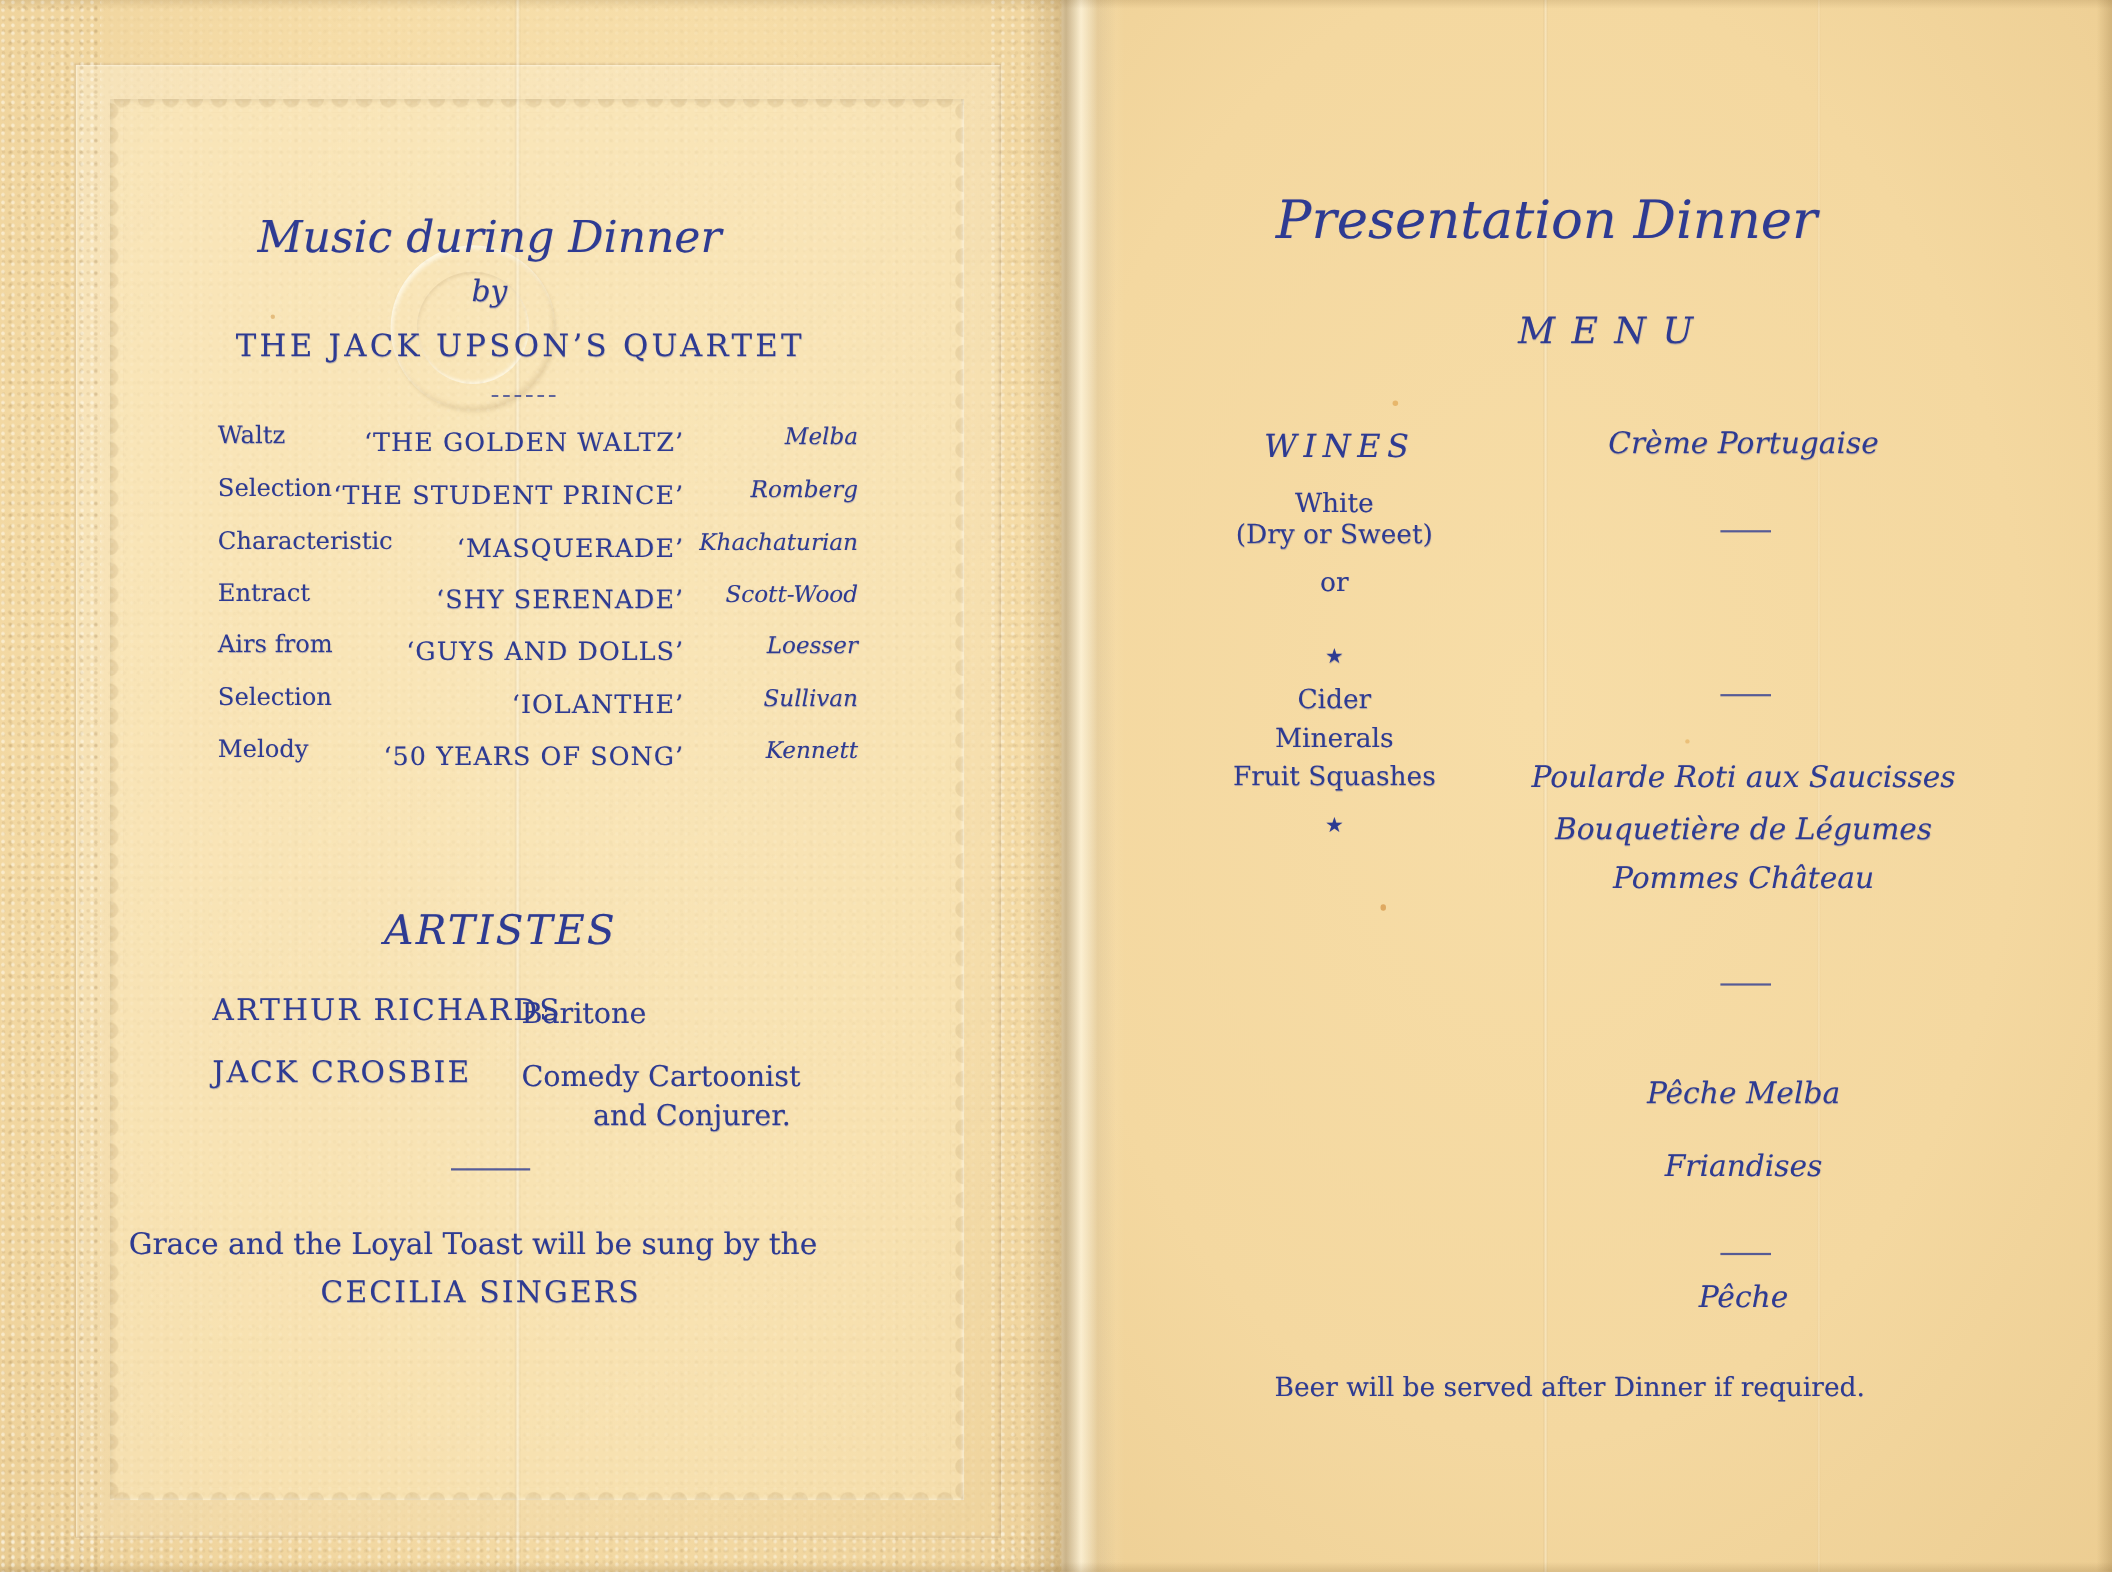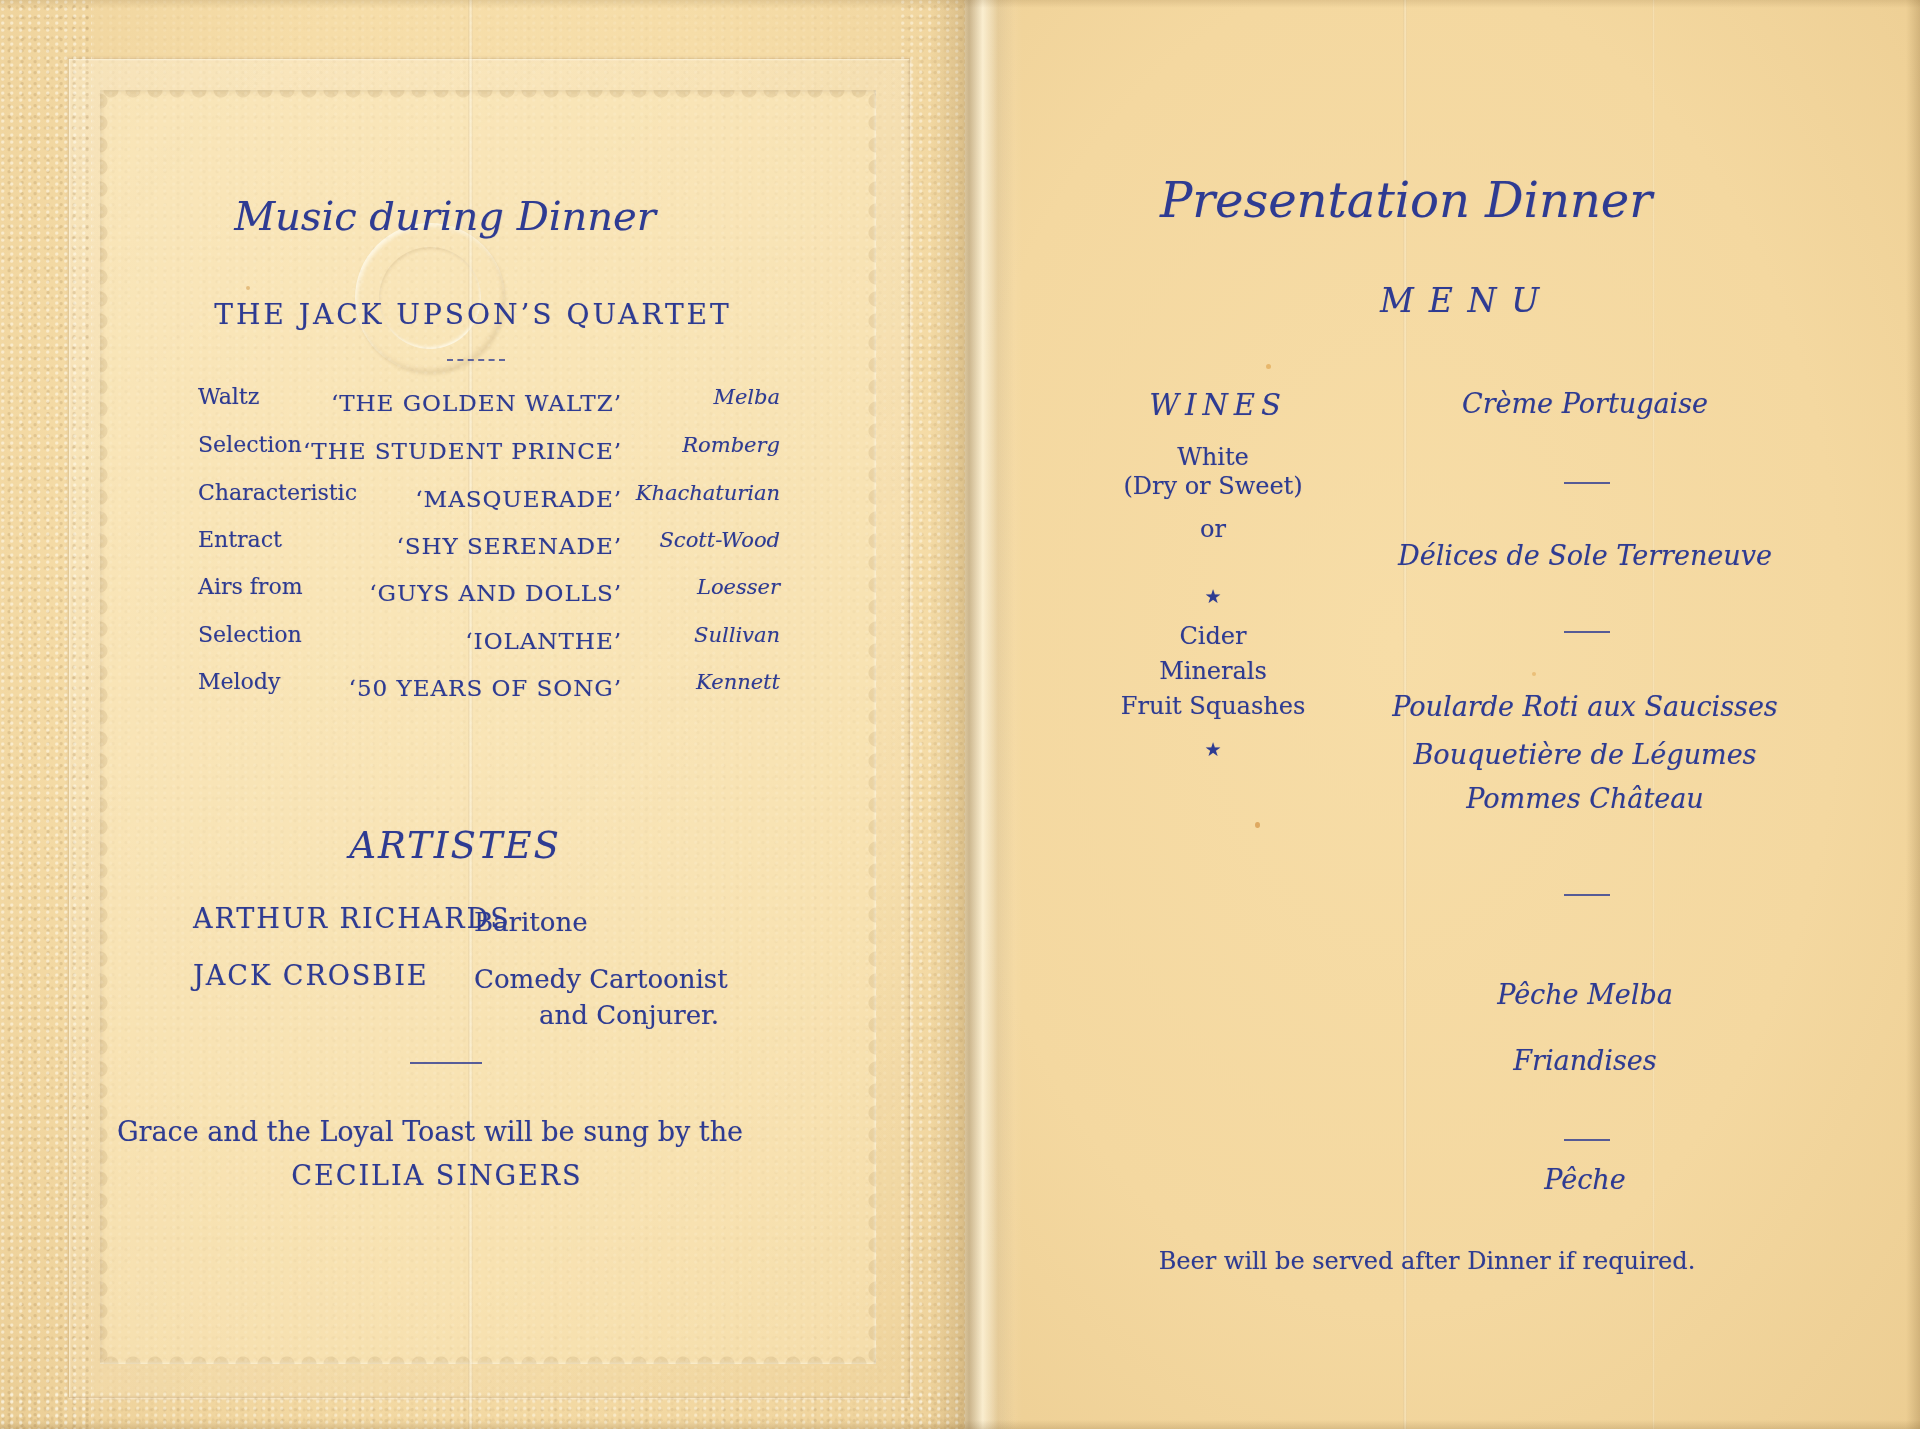--- a/index.html
+++ b/index.html
@@ -136,20 +136,21 @@
   <div class="crease edge-right"></div>
   <div class="edge-top"></div>
   <div class="edge-bottom"></div>
 
   <div class="speck" style="left:1266px;top:364px;width:5px;height:5px;background:rgba(215,140,40,.45);"></div>
   <div class="speck" style="left:1532px;top:672px;width:4px;height:4px;background:rgba(215,140,40,.35);"></div>
   <div class="speck" style="left:1255px;top:822px;width:5px;height:6px;background:rgba(200,120,30,.5);"></div>
   <div class="speck" style="left:246px;top:286px;width:4px;height:4px;background:rgba(200,130,40,.4);"></div>
 
   <div class="ink ctr it lp-title">Music during Dinner</div>
+  <div class="ink ctr it lp-by">by</div>
   <div class="ink ctr lp-ensemble">THE JACK UPSON’S QUARTET</div>
   <div class="dash-rule"></div>
 
   <div class="prow" style="top:384px">
     <span class="ink pform">Waltz</span>
     <span class="ink ppiece">‘THE GOLDEN WALTZ’</span>
     <span class="ink pcomposer">Melba</span>
   </div>
   <div class="prow" style="top:432px">
     <span class="ink pform">Selection</span>
@@ -210,21 +211,20 @@
   <div class="ink witem" style="top:472px">(Dry or Sweet)</div>
   <div class="ink witem" style="top:515px">or</div>
   <div class="ink witem wstar" style="top:585px">★</div>
   <div class="ink witem" style="top:657px">Minerals</div>
   <div class="ink witem" style="top:622px">Cider</div>
   <div class="ink witem" style="top:692px">Fruit Squashes</div>
   <div class="ink witem wstar" style="top:738px">★</div>
 
   <div class="ink course" style="top:388px">Crème Portugaise</div>
   <div class="mrule" style="top:482px"></div>
-  <div class="ink course" style="top:540px">Délices de Sole Terreneuve</div>
   <div class="mrule" style="top:631px"></div>
   <div class="ink course" style="top:691px">Poularde Roti aux Saucisses</div>
   <div class="ink course" style="top:739px">Bouquetière de Légumes</div>
   <div class="ink course" style="top:783px">Pommes Château</div>
   <div class="mrule" style="top:894px"></div>
   <div class="ink course" style="top:979px">Pêche Melba</div>
   <div class="ink course" style="top:1045px">Friandises</div>
   <div class="mrule" style="top:1139px"></div>
   <div class="ink course" style="top:1164px">Pêche</div>
 

